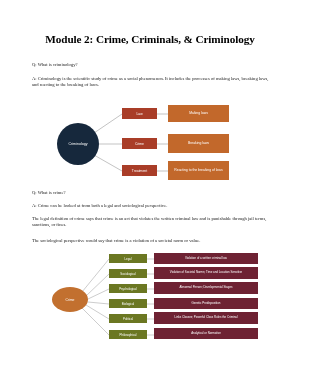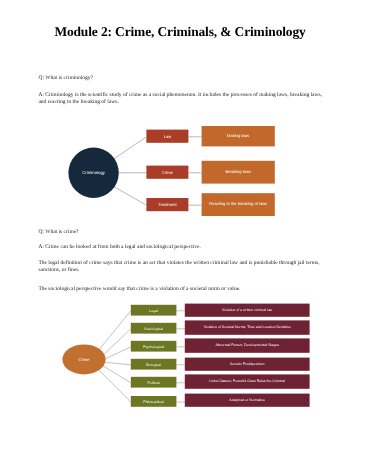--- a/index.html
+++ b/index.html
@@ -19,21 +19,21 @@
     width: 300px;
     height: 388px;
     position: relative;
     background: #ffffff;
     box-sizing: border-box;
   }
 
   
   .doc-title {
     position: absolute;
-    top: 21px;
+    top: 33px;
     left: 0;
     width: 300px;
     text-align: center;
     font-size: 11.2px;
     font-weight: bold;
     letter-spacing: -0.1px;
     color: #000000;
     font-family: "Liberation Serif", "DejaVu Serif", serif;
   }
 

